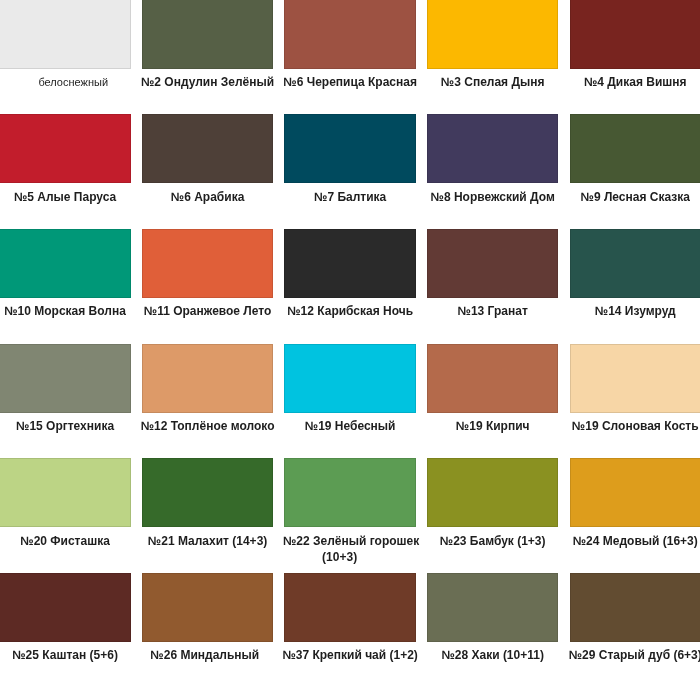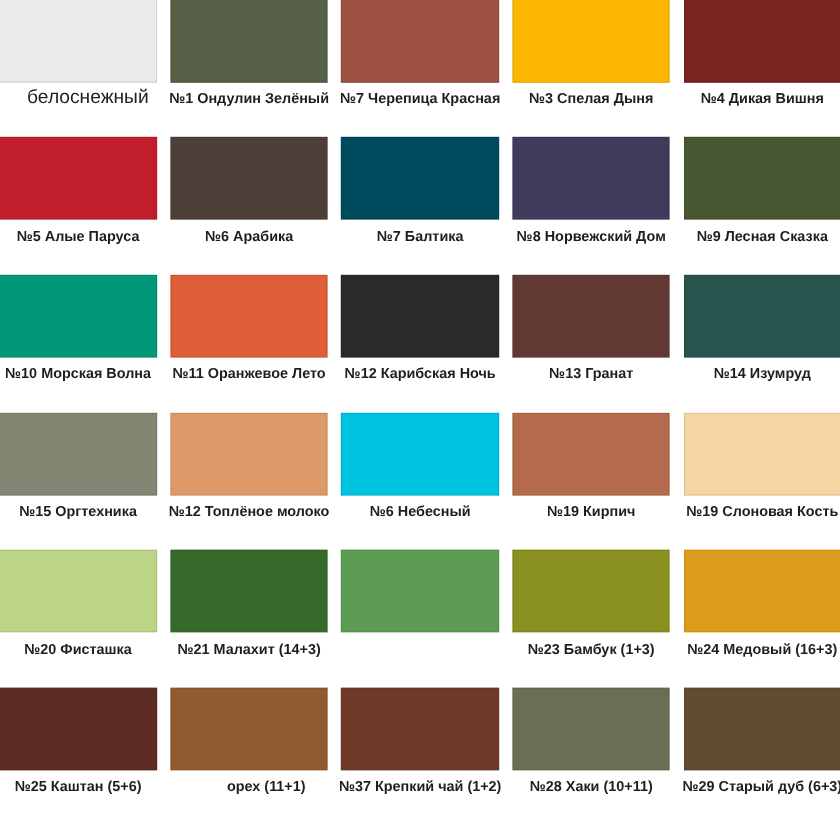--- a/index.html
+++ b/index.html
@@ -5,38 +5,38 @@
   html,body{margin:0;padding:0;background:#ffffff;}
   body{width:700px;height:700px;overflow:hidden;
        font-family:"Liberation Sans",sans-serif;}
   #palette{position:relative;width:700px;height:700px;background:#ffffff;
            overflow:hidden;}
   .cell{position:absolute;}
   .swatch{position:absolute;box-shadow:inset 0 0 0 1px rgba(0,0,0,0.10);}
   .label{position:absolute;text-align:center;
          font-weight:bold;font-size:12px;line-height:16px;
          color:#1e1e1e;letter-spacing:0;white-space:normal;}
-  .label.plain{font-weight:400;font-size:16px;}
+  .label.plain{font-weight:400;font-size:11px;}
   .label-line{white-space:nowrap;}
 </style>
 </head>
 <body>
 
 <div id="palette">
   <div class="cell" style="left:-0.70px;top:-0.35px;width:131.45px">
     <div class="swatch" style="left: -3px; top: -3px; width: 134.45px; height: 72px; background-color: rgb(234, 234, 234);" title="#eaeaea"></div>
     <div class="label plain" style="left:4.92px;top:74.40px;width:138px">белоснежный</div>
   </div>
   <div class="cell" style="left:141.85px;top:-0.35px;width:131.45px">
     <div class="swatch" style="left: 0px; top: -3px; width: 131.45px; height: 72px; background-color: rgb(86, 96, 70);" title="#566046"></div>
-    <div class="label" style="left:-3.28px;top:74.40px;width:138px">№1 Ондулин Зелёный</div>
+    <div class="label" style="left:-3.28px;top:74.40px;width:138px">№2 Ондулин Зелёный</div>
   </div>
   <div class="cell" style="left:284.40px;top:-0.35px;width:131.45px">
     <div class="swatch" style="left: 0px; top: -3px; width: 131.45px; height: 72px; background-color: rgb(157, 82, 66);" title="#9d5242"></div>
-    <div class="label" style="left:-3.28px;top:74.40px;width:138px">№7 Черепица Красная</div>
+    <div class="label" style="left:-3.28px;top:74.40px;width:138px">№6 Черепица Красная</div>
   </div>
   <div class="cell" style="left:426.95px;top:-0.35px;width:131.45px">
     <div class="swatch" style="left: 0px; top: -3px; width: 131.45px; height: 72px; background-color: rgb(252, 184, 0);" title="#fcb800"></div>
     <div class="label" style="left:-3.28px;top:74.40px;width:138px">№3 Спелая Дыня</div>
   </div>
   <div class="cell" style="left:569.50px;top:-0.35px;width:131.45px">
     <div class="swatch" style="left: 0px; top: -3px; width: 134.45px; height: 72px; background-color: rgb(120, 36, 31);" title="#78241f"></div>
     <div class="label" style="left:-3.28px;top:74.40px;width:138px">№4 Дикая Вишня</div>
   </div>
   <div class="cell" style="left:-0.70px;top:114.34px;width:131.45px">
@@ -82,59 +82,61 @@
   <div class="cell" style="left:-0.70px;top:343.72px;width:131.45px">
     <div class="swatch" style="left: -3px; top: 0px; width: 134.45px; height: 69px; background-color: rgb(128, 134, 114);" title="#808672"></div>
     <div class="label" style="left:-3.28px;top:74.40px;width:138px">№15 Оргтехника</div>
   </div>
   <div class="cell" style="left:141.85px;top:343.72px;width:131.45px">
     <div class="swatch" style="left: 0px; top: 0px; width: 131.45px; height: 69px; background-color: rgb(221, 154, 104);" title="#dd9a68"></div>
     <div class="label" style="left:-3.28px;top:74.40px;width:138px">№12 Топлёное молоко</div>
   </div>
   <div class="cell" style="left:284.40px;top:343.72px;width:131.45px">
     <div class="swatch" style="left: 0px; top: 0px; width: 131.45px; height: 69px; background-color: rgb(0, 195, 224);" title="#00c3e0"></div>
-    <div class="label" style="left:-3.28px;top:74.40px;width:138px">№6 Небесный</div>
+    <div class="label" style="left:-3.28px;top:74.40px;width:138px">№19 Небесный</div>
   </div>
   <div class="cell" style="left:426.95px;top:343.72px;width:131.45px">
     <div class="swatch" style="left: 0px; top: 0px; width: 131.45px; height: 69px; background-color: rgb(180, 106, 75);" title="#b46a4b"></div>
     <div class="label" style="left:-3.28px;top:74.40px;width:138px">№19 Кирпич</div>
   </div>
   <div class="cell" style="left:569.50px;top:343.72px;width:131.45px">
     <div class="swatch" style="left: 0px; top: 0px; width: 134.45px; height: 69px; background-color: rgb(247, 214, 166);" title="#f7d6a6"></div>
     <div class="label" style="left:-3.28px;top:74.40px;width:138px">№19 Слоновая Кость</div>
   </div>
   <div class="cell" style="left:-0.70px;top:458.41px;width:131.45px">
     <div class="swatch" style="left: -3px; top: 0px; width: 134.45px; height: 69px; background-color: rgb(188, 212, 133);" title="#bcd485"></div>
     <div class="label" style="left:-3.28px;top:74.40px;width:138px">№20 Фисташка</div>
   </div>
   <div class="cell" style="left:141.85px;top:458.41px;width:131.45px">
     <div class="swatch" style="left: 0px; top: 0px; width: 131.45px; height: 69px; background-color: rgb(54, 106, 42);" title="#366a2a"></div>
     <div class="label" style="left:-3.28px;top:74.40px;width:138px">№21 Малахит (14+3)</div>
   </div>
   <div class="cell" style="left:284.40px;top:458.41px;width:131.45px">
     <div class="swatch" style="left: 0px; top: 0px; width: 131.45px; height: 69px; background-color: rgb(92, 156, 83);" title="#5c9c53"></div>
     <div class="label" style="left:-3.28px;top:74.40px;width:138px">
+      <div class="label-line" style="transform:translateX(1px)">№22 Зелёный горошек</div>
+      <div class="label-line" style="transform:translateX(-10.5px)">(10+3)</div>
     </div>
   </div>
   <div class="cell" style="left:426.95px;top:458.41px;width:131.45px">
     <div class="swatch" style="left: 0px; top: 0px; width: 131.45px; height: 69px; background-color: rgb(138, 145, 33);" title="#8a9121"></div>
     <div class="label" style="left:-3.28px;top:74.40px;width:138px">№23 Бамбук (1+3)</div>
   </div>
   <div class="cell" style="left:569.50px;top:458.41px;width:131.45px">
     <div class="swatch" style="left: 0px; top: 0px; width: 134.45px; height: 69px; background-color: rgb(221, 157, 28);" title="#dd9d1c"></div>
     <div class="label" style="left:-3.28px;top:74.40px;width:138px">№24 Медовый (16+3)</div>
   </div>
   <div class="cell" style="left:-0.70px;top:573.10px;width:131.45px">
     <div class="swatch" style="left: -3px; top: 0px; width: 134.45px; height: 69px; background-color: rgb(93, 42, 36);" title="#5d2a24"></div>
     <div class="label" style="left:-3.28px;top:74.40px;width:138px">№25 Каштан (5+6)</div>
   </div>
   <div class="cell" style="left:141.85px;top:573.10px;width:131.45px">
     <div class="swatch" style="left: 0px; top: 0px; width: 131.45px; height: 69px; background-color: rgb(145, 90, 47);" title="#915a2f"></div>
     <div class="label" style="left:-3.28px;top:74.40px;width:138px">
-      <div class="label-line" style="transform:translateX(14.3px)">орех (11+1)</div>
+      <div class="label-line" style="transform:translateX(-2.8px)">№26 Миндальный</div>
     </div>
   </div>
   <div class="cell" style="left:284.40px;top:573.10px;width:131.45px">
     <div class="swatch" style="left: 0px; top: 0px; width: 131.45px; height: 69px; background-color: rgb(111, 59, 40);" title="#6f3b28"></div>
     <div class="label" style="left:-3.28px;top:74.40px;width:138px">№37 Крепкий чай (1+2)</div>
   </div>
   <div class="cell" style="left:426.95px;top:573.10px;width:131.45px">
     <div class="swatch" style="left: 0px; top: 0px; width: 131.45px; height: 69px; background-color: rgb(106, 110, 84);" title="#6a6e54"></div>
     <div class="label" style="left:-3.28px;top:74.40px;width:138px">№28 Хаки (10+11)</div>
   </div>

